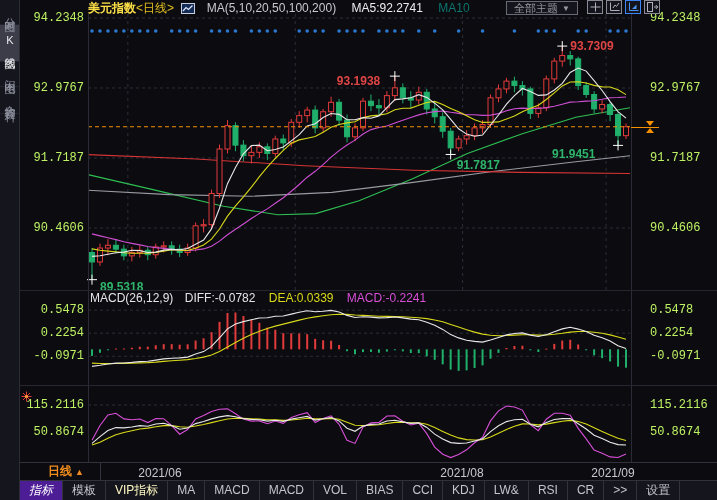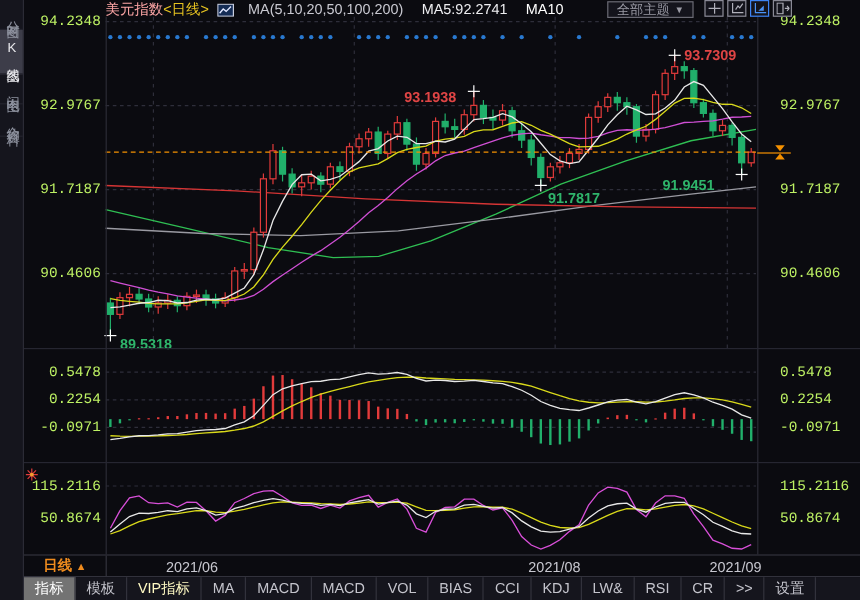--- a/index.html
+++ b/index.html
@@ -9,25 +9,25 @@
   
   #sidebar{position:absolute;left:0;top:0;width:20px;height:500px;background:#15151d;
            border-right:1px solid #2b2b35;box-sizing:border-box;z-index:5;}
   .side-item{width:100%;display:flex;justify-content:center;padding:9px 0;
              border-bottom:1px solid #23232d;color:#8f93a0;font-size:11px;cursor:pointer;}
   .side-item.active{background:#3d3d49;color:#e8e8ec;}
   .vtext{writing-mode:vertical-rl;text-orientation:upright;letter-spacing:2px;line-height:1;}
   
   #topbar{position:absolute;left:88px;top:0;right:0;height:16px;font-size:12px;color:#ccc;
           white-space:nowrap;z-index:6;}
-  #topbar .title{color:#fca5a5;font-weight:normal;}
+  #topbar .title{color:#fde047;font-weight:bold;}
   #topbar .tag{color:#e6c321;margin-top:39px;}
   #topbar .ma-set{color:#c8c8d0;margin-left:8px;}
   #topbar .ma5{color:#ededf0;margin-left:12px;}
-  #topbar .ma10{color:#ffffff;margin-left:12px;}
+  #topbar .ma10{color:#0f766e;margin-left:12px;}
   #theme-btn{position:absolute;left:418px;top:1px;width:70px;height:12px;border:1px solid #6a6a74;
              background:#14141c;color:#9a9aa4;font-size:11px;display:flex;align-items:center;
              justify-content:center;gap:4px;cursor:pointer;}
   #theme-btn .arr{font-size:8px;}
   #tb-icons{position:absolute;left:496px;top:0;display:flex;}
   .tbicon{width:14px;height:12px;border:1px solid #8a8a96;margin-left:3px;display:flex;
           align-items:center;justify-content:center;background:#14141c;cursor:pointer;}
   .tbicon.active{border-color:#3d84f5;}
   
   .axlabel{position:absolute;font-size:12px;color:#bef264;z-index:4;font-family:Liberation Mono, monospace;}
@@ -35,30 +35,30 @@
   .axlabel.r{left:650px;text-align:left;}
   
   .pane-header{position:absolute;left:90px;font-size:12px;color:#e4e4e8;z-index:4;white-space:nowrap;}
   .pane-header .y{color:#d9d91a;margin-left:10px;}
   .pane-header .m{color:#d84fd8;margin-left:10px;}
   .pane-header .w{margin-left:8px;}
   
   .sep-h{position:absolute;left:20px;right:0;height:1px;background:#262631;z-index:3;}
   .vline{position:absolute;width:1px;background:#2b2b35;z-index:2;}
   
-  #period{position:absolute;left:20px;top:463px;width:68px;height:17px;display:flex;align-items:center;
+  #period{position:absolute;left:32px;top:463px;width:68px;height:17px;display:flex;align-items:center;
           justify-content:center;gap:3px;color:#f08c1e;font-size:12px;font-weight:bold;
           border-right:1px solid #32323c;cursor:pointer;z-index:4;}
   #period .arr{font-size:9px;}
   .month{position:absolute;top:466px;font-size:12px;color:#c8c8d0;transform:translateX(-50%);z-index:4;text-align:center;}
   
   #tabbar{position:absolute;left:20px;right:0;top:481px;height:19px;display:flex;background:#15151d;
           font-size:12px;color:#c4c4cc;z-index:5;}
   .tab{padding:0 9px;line-height:19px;border-right:1px solid #32323c;cursor:pointer;white-space:nowrap;}
-  .tab.active{background:#737373;color:#fff;}
+  .tab.active{background:#4c1d95;color:#fff;font-style:italic;}
   .tab.vip{color:#fef9c3;}
   .tab-fill{flex:1;}
   
   .pm-line{position:absolute;height:1px;background:#f59100;z-index:4;}
   .tri{position:absolute;width:0;height:0;z-index:5;}
   .tri.down{border-left:4px solid transparent;border-right:4px solid transparent;border-top:5px solid #f59100;}
   .tri.up{border-left:4px solid transparent;border-right:4px solid transparent;border-bottom:5px solid #f59100;}
 </style>
 </head>
 <body>
@@ -420,20 +420,26 @@
       </svg>
     </div>
 
   <div class="vline" id="vl-plot-left" style="left:88px;top:14px;height:448px;"></div>
   <div class="vline" id="vl-plot-right" style="left:631px;top:0px;height:462px;"></div>
   <div class="sep-h" style="top:290px;"></div>
   <div class="sep-h" style="top:385px;"></div>
   <div class="sep-h" style="top:462px;background:#32323c;"></div>
   <div class="sep-h" style="top:480px;background:#32323c;"></div>
 
+  <div class="pane-header" style="top:291px;">
+    <span>MACD(26,12,9)</span>
+    <span class="w">DIFF:-0.0782</span>
+    <span class="y">DEA:0.0339</span>
+    <span class="m">MACD:-0.2241</span>
+  </div>
   <div style="position:absolute;left:21px;top:388px;z-index:4;">
     <svg width="11" height="11">
         <g stroke="#e23b3b">
           <path d="M5.5 0.5v10M0.5 5.5h10M2 2l7 7M9 2l-7 7"></path>
         </g>
         <circle cx="5.5" cy="5.5" r="1.6" fill="#f0a030"></circle>
       </svg>
   </div>
 
   <div id="period">

